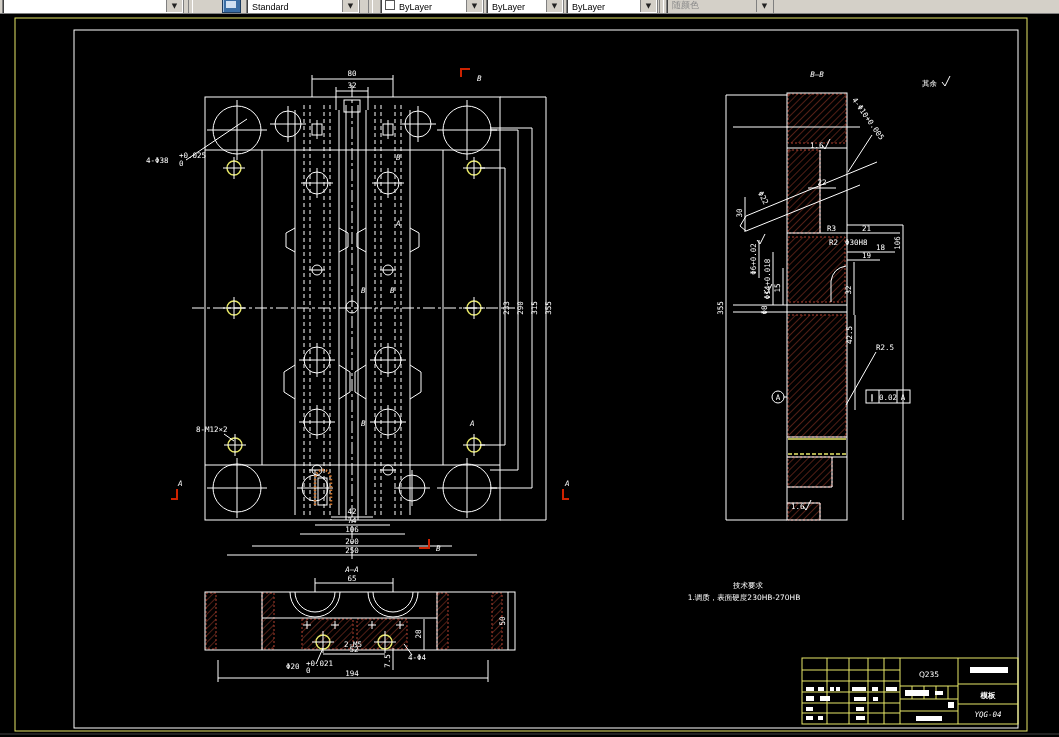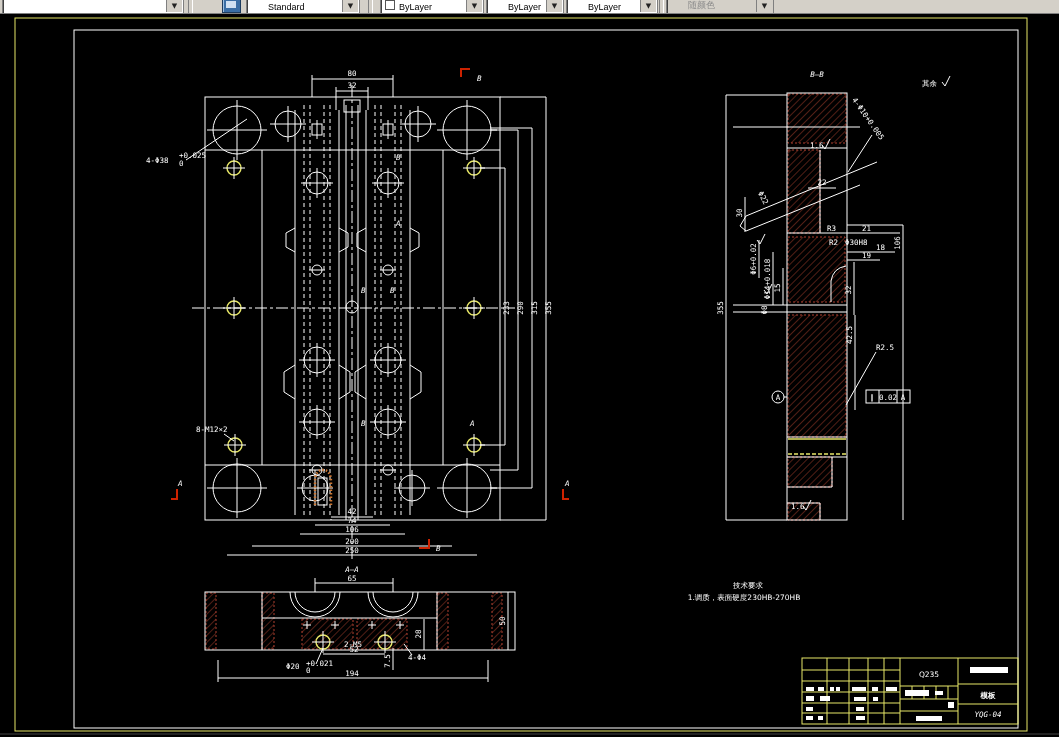--- a/index.html
+++ b/index.html
@@ -3,21 +3,21 @@
 <meta charset="utf-8">
 <style>
   html,body{margin:0;padding:0;background:#000;width:1059px;height:737px;overflow:hidden;
     font-family:"DejaVu Sans",sans-serif;}
   #stage{position:relative;width:1059px;height:737px;background:#000;}
   
   #toolbar{position:absolute;left:0;top:0;width:1059px;height:13px;background:#d4d0c8;
     overflow:hidden;border-bottom:1px solid #808080;z-index:5;}
   .combo{position:absolute;top:-9px;height:21px;background:#fff;border:1px solid #7f7f7f;
     box-shadow:inset 1px 1px 0 #404040;}
-  .combo .val{position:absolute;left:21px;bottom:1px;font-size:9px;color:#000;
+  .combo .val{position:absolute;left:5px;bottom:1px;font-size:9px;color:#000;
     font-family:"Liberation Sans",sans-serif;white-space:nowrap;}
   .combo .btn{position:absolute;right:1px;bottom:1px;top:1px;width:15px;background:#d4d0c8;
     border-left:1px solid #808080;color:#222;font-size:7px;text-align:center;line-height:26px;}
   .combo.disabled{background:#d4d0c8;}
   .combo.disabled .val{color:#8a8a8a;}
   .sep{position:absolute;top:0;width:3px;height:13px;
     border-left:1px solid #808080;border-right:1px solid #fff;}
   .tbicon{position:absolute;top:-3px;left:222px;width:17px;height:14px;background:#3a6ea5;
     border:1px solid #1d3c5e;box-shadow:inset 1px 1px 0 #9fc0e0;}
   .tbicon i{position:absolute;left:3px;top:3px;width:10px;height:7px;background:#cfe0f2;display:block;}

